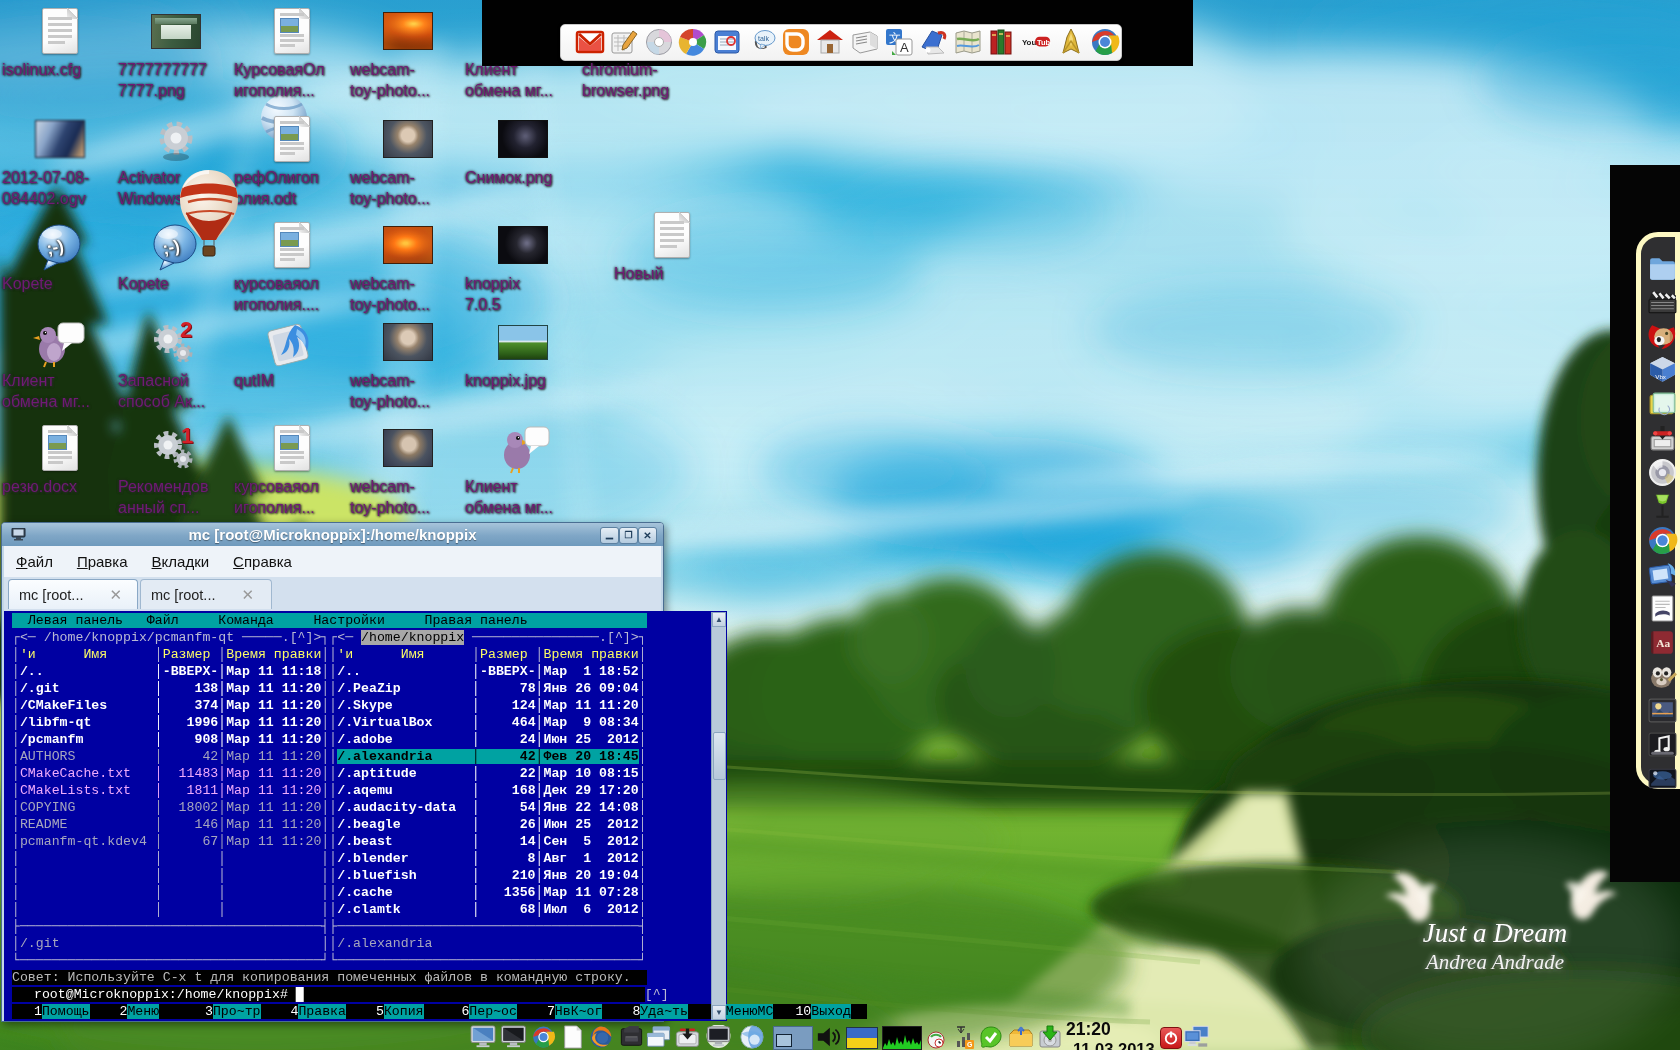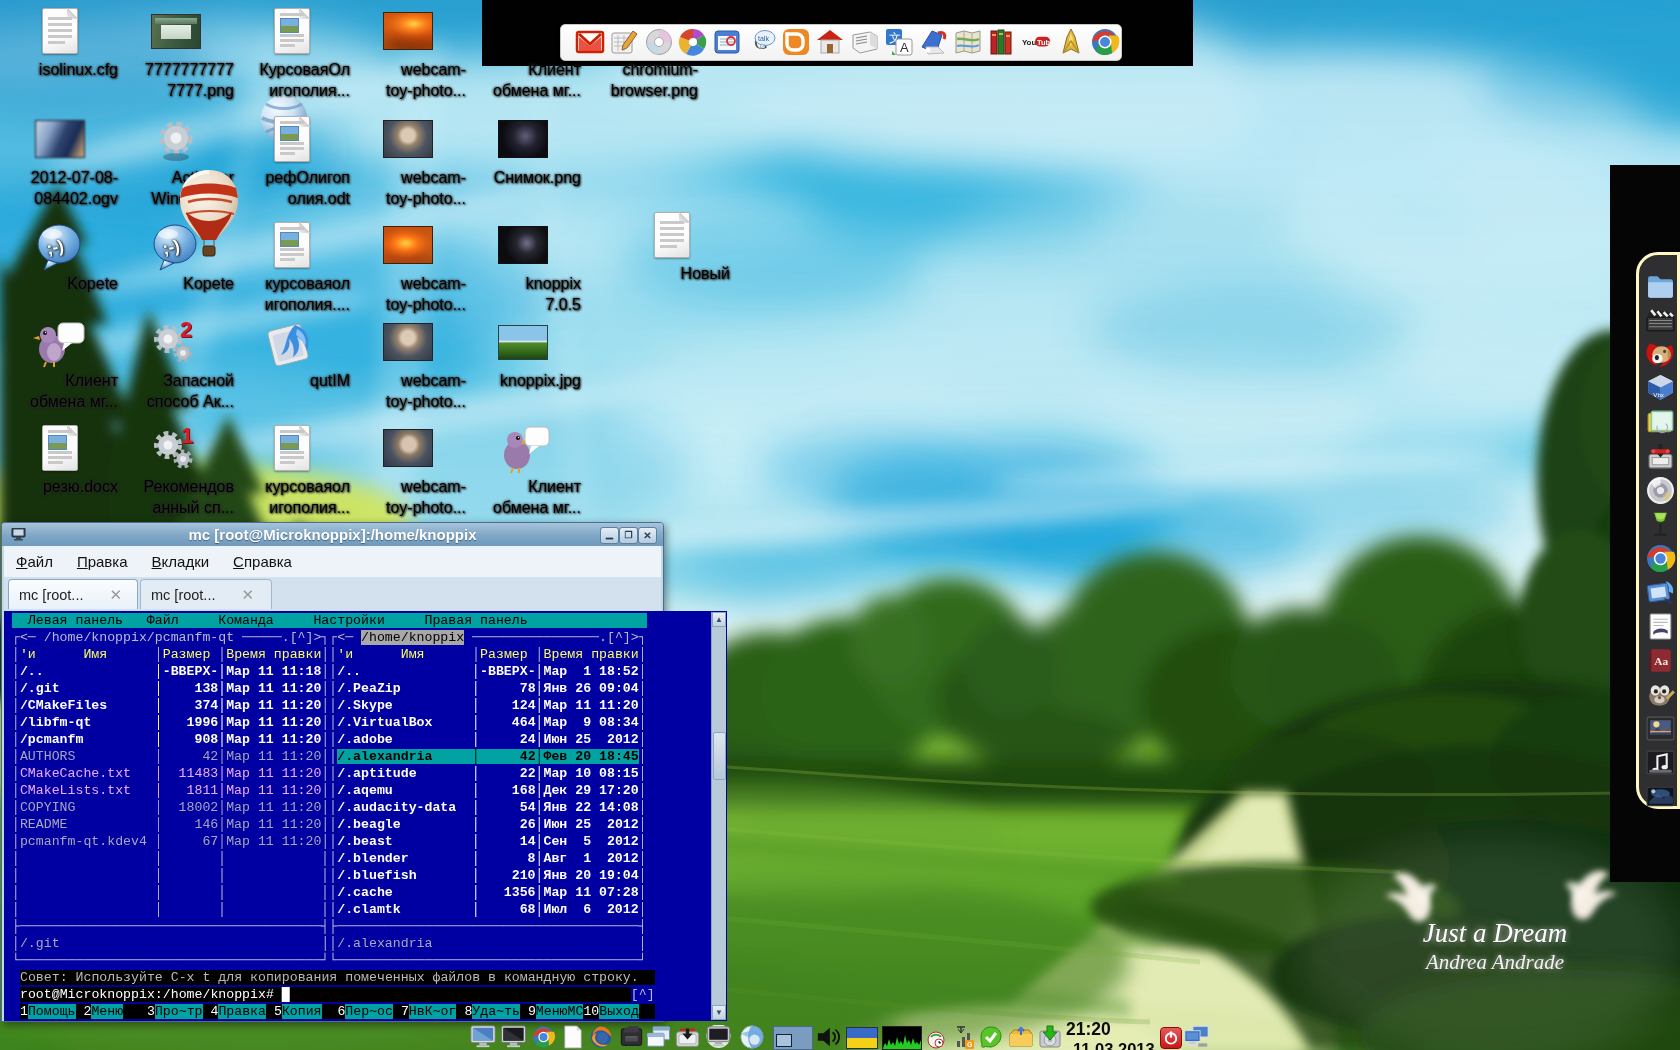--- a/index.html
+++ b/index.html
@@ -1,16 +1,16 @@
 <!DOCTYPE html>
 <html><head><meta charset="utf-8"><style>
 html,body{margin:0;padding:0;width:1680px;height:1050px;overflow:hidden;background:#59b8dc;font-family:"Liberation Sans",sans-serif;}
 #scene{position:absolute;inset:0;width:1680px;height:1050px;}
 .abs{position:absolute;}
-.di{position:absolute;width:116px;text-align:right;color:#000000;font-size:16px;line-height:20.5px;text-shadow:1px 1px 2px #2a2a2a,-1px 0 2px rgba(42,42,42,.6),0 0 3px rgba(40,40,40,.8);}
+.di{position:absolute;width:116px;text-align:left;color:#701a75;font-size:16px;line-height:20.5px;text-shadow:1px 1px 2px #2a2a2a,-1px 0 2px rgba(42,42,42,.6),0 0 3px rgba(40,40,40,.8);}
 .di .ig{height:48px;position:relative;margin-bottom:4px;}
 .di .ig>*{position:absolute;left:50%;transform:translateX(-50%);}
 .doc{width:34px;height:44px;background:linear-gradient(160deg,#fdfdfd 60%,#e2e2e2);border:1px solid #b0b0b0;border-radius:2px;position:relative;box-shadow:0 1px 2px rgba(0,0,0,.35);}
 .doc:before{content:"";position:absolute;right:-1px;top:-1px;width:11px;height:11px;background:linear-gradient(225deg,transparent 48%,#cfcfcf 50%,#f2f2f2);border-bottom-left-radius:3px;}
 .doc i{position:absolute;left:5px;right:5px;height:3px;background:#c9c9c9;}
 .doc.pic u{position:absolute;left:5px;top:9px;width:17px;height:13px;background:linear-gradient(#7ab0e0 55%,#7a9a50 55%);border:1px solid #5588bb;}
 #mcwin{position:absolute;left:1px;top:522px;width:661px;height:498px;background:#c3d7e8;border:1px solid #4a6e92;border-radius:4px 4px 0 0;box-shadow:2px 3px 8px rgba(0,0,0,.45);}
 #mctitle{position:absolute;left:0;top:0;right:0;height:23px;border-radius:3px 3px 0 0;background:linear-gradient(#a7c4da,#7fa6c6 55%,#6f9abd);color:#fff;font-weight:bold;font-size:15px;text-align:center;line-height:23px;text-shadow:0 1px 1px rgba(0,0,0,.4);}
 #mcmenu{position:absolute;left:2px;top:23px;width:657px;height:31px;background:#eef3f9;font-size:15px;color:#111;line-height:31px;}
 #mcmenu span{margin-left:24px;}
@@ -21,31 +21,31 @@
 .tab .x{color:#999;margin-left:26px;font-size:15px;}
 #mcterm{position:absolute;left:2px;top:88px;width:723px;height:410px;background:#0000a2;}
 #mcpre{position:absolute;left:8px;top:1px;margin:0;font-family:"Liberation Mono","DejaVu Sans Mono",monospace;font-size:13.23px;line-height:17px;color:#b9b9d4;white-space:pre;}
 #mcpre .d{color:#ffffff;font-weight:bold;}
 #mcpre .f{color:#a6a6be;}
 #mcpre .t{color:#f0abfc;}
 #mcpre .h{color:#fcfc66;}
 #mcpre .mn{background:#00a2a2;color:#000;}
 #mcpre .sl{background:#00a2a2;color:#000;font-weight:bold;}
 #mcpre .pp{background:#a8a8a8;color:#000;}
-#mcpre .bk{background:#000;color:#b9b9b9;margin-left:8px;}
-#mcpre .w{color:#fff;}
+#mcpre .bk{background:#000;color:#b9b9b9;}
+#mcpre .w{color:#fff;padding-left:22px;}
 #mcpre .cur{color:#fff;background:#000;}
 #mcpre .fk{background:#00a2a2;color:#000;}
 #mcsb{position:absolute;right:1px;top:1px;width:14px;height:408px;background:#b8cada;border-left:1px solid #8ba6c0;}
 .sbb{position:absolute;left:0;width:14px;height:15px;background:linear-gradient(#e8eef5,#c2d2e2);border:1px solid #8ba6c0;box-sizing:border-box;color:#33506e;font-size:8px;text-align:center;line-height:14px;}
 #topblack{position:absolute;left:482px;top:0;width:711px;height:66px;background:#010101;}
 #topdock{position:absolute;left:560px;top:24px;width:560px;height:35px;background:linear-gradient(#ffffff,#f2f2f2);border:1px solid #c8c8c8;border-radius:5px;box-shadow:0 1px 3px rgba(0,0,0,.5);}
 .tdi{position:absolute;top:2px;width:30px;height:30px;}
 #rblack{position:absolute;left:1610px;top:165px;width:70px;height:717px;background:#050505;}
-#rdock{position:absolute;left:1636px;top:252px;width:44px;height:557px;background:#2f2f31;border-radius:22px 0 0 22px;border:3px solid #fef9c3;box-sizing:border-box;}
+#rdock{position:absolute;left:1636px;top:232px;width:44px;height:557px;background:#2f2f31;border-radius:22px 0 0 22px;border:5px solid #fef9c3;box-sizing:border-box;}
 .rdi{position:absolute;left:6px;width:31px;height:31px;}
 .tbi{position:absolute;width:26px;height:24px;top:1025px;}
 #clock{position:absolute;left:1066px;top:1020px;color:#0a0a0a;font-weight:bold;}
 #wm1{position:absolute;left:1380px;top:918px;width:230px;text-align:center;color:#fff;font-family:"Liberation Serif",serif;font-style:italic;font-size:27px;text-shadow:0 0 6px rgba(255,255,255,.8),0 1px 2px rgba(0,0,0,.5);}
 #wm2{position:absolute;left:1380px;top:950px;width:230px;text-align:center;color:#f2f2f2;font-family:"Liberation Serif",serif;font-style:italic;font-size:21px;text-shadow:0 0 5px rgba(255,255,255,.7),0 1px 2px rgba(0,0,0,.5);}
 </style></head>
 <body>
 <svg id="scene" width="1680" height="1050" viewBox="0 0 1680 1050">
 <defs>
 <linearGradient id="sky" x1="0" y1="0" x2="0" y2="1">

